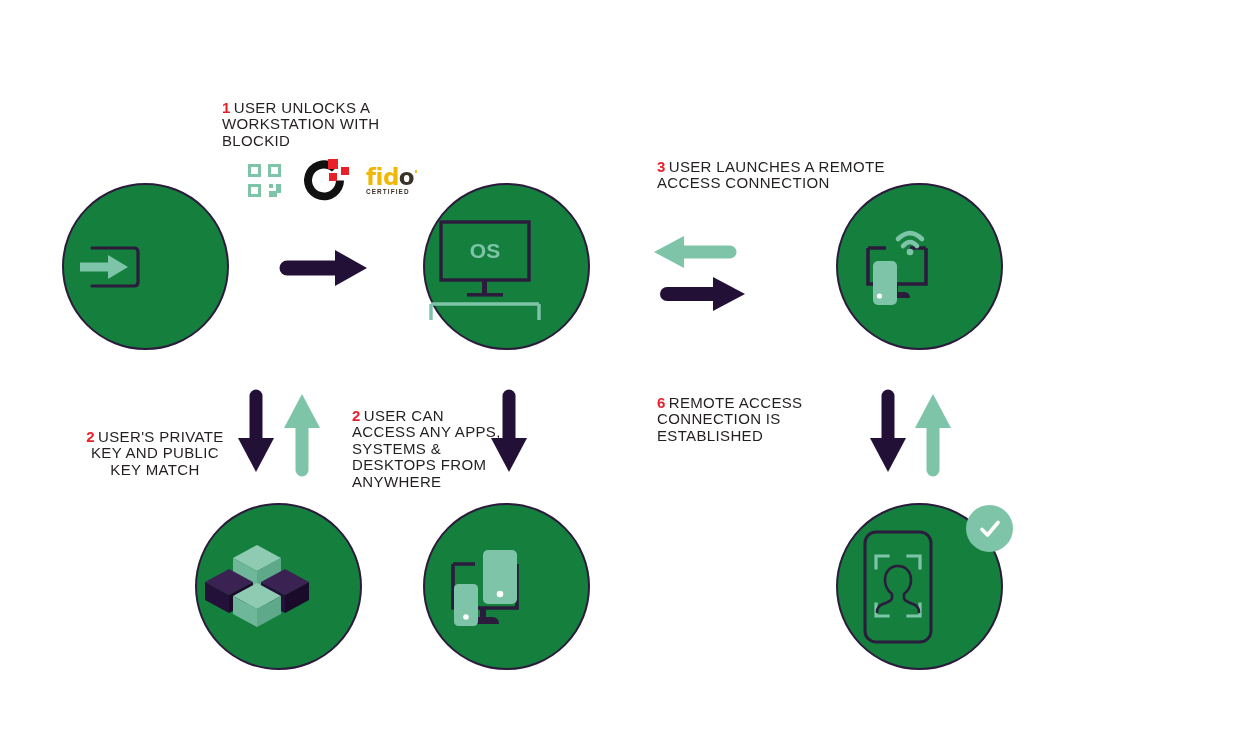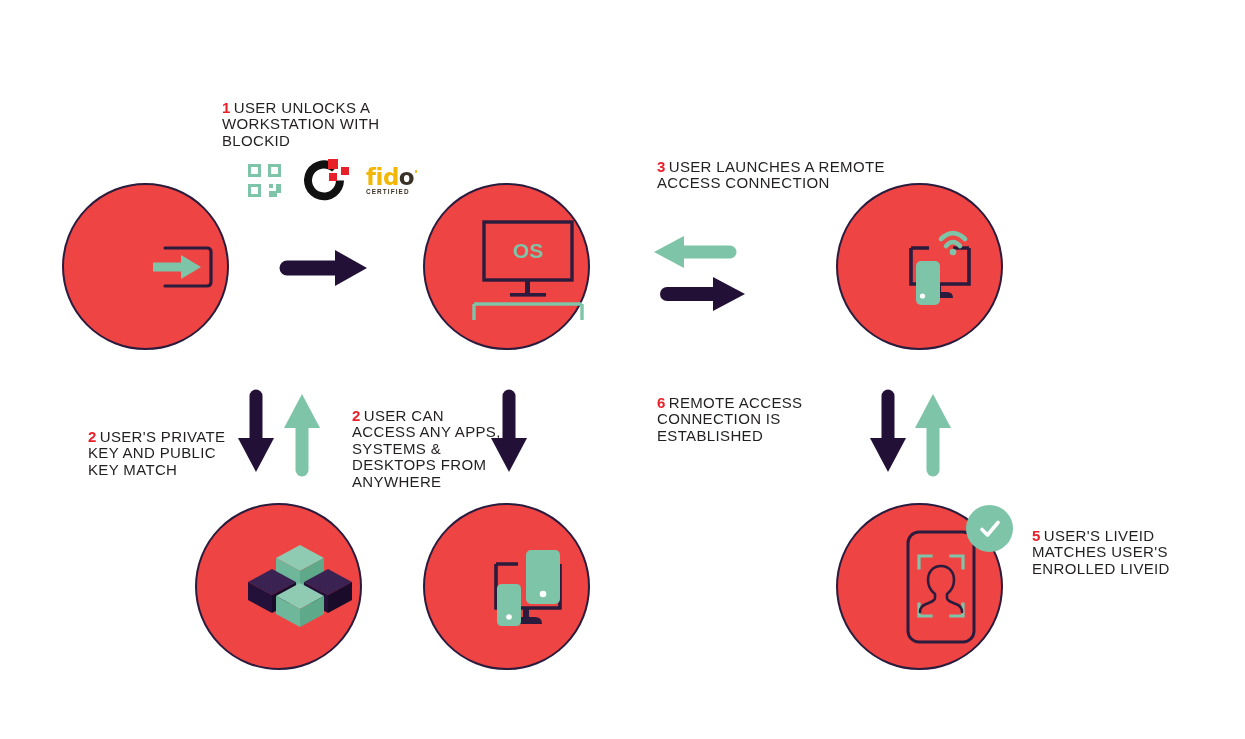--- a/index.html
+++ b/index.html
@@ -10,23 +10,23 @@
     overflow:hidden;
     position:relative;
   }
   .stage{position:relative;width:1245px;height:739px;}
 
   
   .circle{
     position:absolute;
     border-radius:50%;
     border:2.5px solid #2b1b3d;
-    background:#ef4444;
+    background:#15803d;
     box-sizing:border-box;
-    display:flex;align-items:center;justify-content:flex-end;
+    display:flex;align-items:center;justify-content:flex-start;
   }
 
   
   .caption{
     position:absolute;
     font-size:15px;
     line-height:16.6px;
     letter-spacing:.35px;
     color:#231f20;
     font-weight:400;
@@ -72,46 +72,41 @@
   <div class="caption" style="left:222px;top:83px;width:230px;">
     <span class="num">1</span><span>USER UNLOCKS A
 WORKSTATION WITH BLOCKID</span>
   </div>
 
   <div class="caption" style="left:657px;top:142px;width:235px;">
     <span class="num">3</span><span>USER LAUNCHES A REMOTE
 ACCESS CONNECTION</span>
   </div>
 
-  <div class="caption" style="left:88px;top:412px;width:150px;">
+  <div class="caption" style="left:80px;top:412px;width:150px;text-align:center;">
     <span class="num">2</span><span>USER'S PRIVATE
 KEY AND PUBLIC
 KEY MATCH</span>
   </div>
 
   <div class="caption" style="left:352px;top:391px;width:150px;">
     <span class="num">2</span><span>USER CAN
 ACCESS ANY APPS,
 SYSTEMS &amp;
 DESKTOPS FROM
 ANYWHERE</span>
   </div>
 
   <div class="caption" style="left:657px;top:378px;width:155px;">
     <span class="num">6</span><span>REMOTE ACCESS
 CONNECTION IS
 ESTABLISHED</span>
   </div>
 
 
-  <div class="caption" style="left:1032px;top:511px;width:155px;">
-    <span class="num">5</span><span>USER'S LIVEID
-MATCHES USER'S
-ENROLLED LIVEID</span>
-  </div>
 
   <div class="logorow" style="left:248px;top:155px;">
 
     <div class="qr">
       <i style="left:0;top:0;width:13px;height:13px;border:3px solid #7dc4a8;"></i>
       <i style="left:20px;top:0;width:13px;height:13px;border:3px solid #7dc4a8;"></i>
       <i style="left:0;top:20px;width:13px;height:13px;border:3px solid #7dc4a8;"></i>
       <i style="left:21px;top:20px;width:4px;height:4px;background:#7dc4a8;"></i>
       <i style="left:28px;top:20px;width:5px;height:9px;background:#7dc4a8;"></i>
       <i style="left:21px;top:27px;width:8px;height:6px;background:#7dc4a8;"></i>

